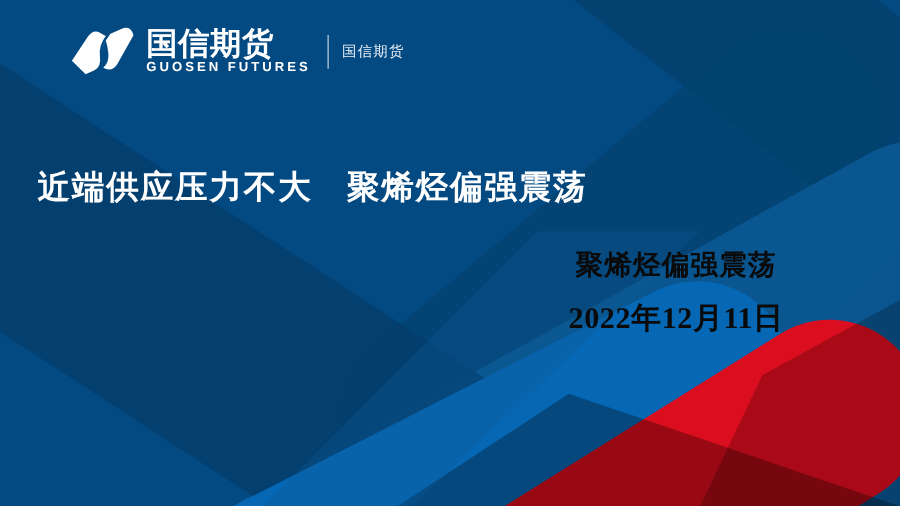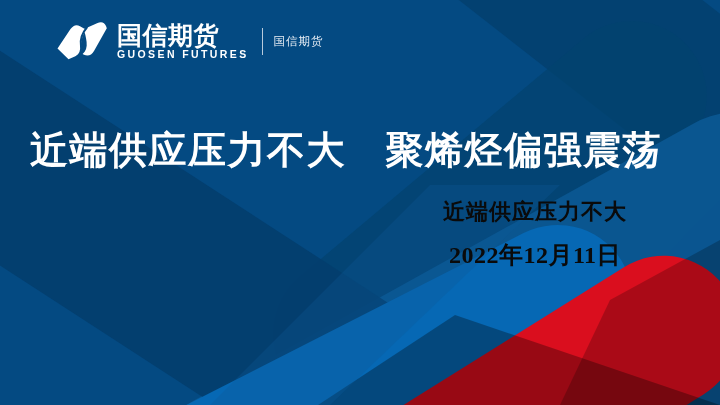--- a/index.html
+++ b/index.html
@@ -91,21 +91,21 @@
   }
 
   
   #main-title {
     position: absolute;
     left: 30px;
     top: 126px;
     width: 660px;
     font-family: "Liberation Serif", serif;
     font-weight: bold;
-    font-size: 38px;
+    font-size: 26px;
     line-height: 48px;
     letter-spacing: 1.5px;
     color: #ffffff;
     white-space: pre;
   }
 
   
   #report-meta {
     position: absolute;
     right: 93px;
@@ -208,17 +208,17 @@
     </div>
 
     <div id="logo-divider"></div>
 
     <div id="dept-name">国信期货</div>
   </div>
 
   <div id="main-title">近端供应压力不大　聚烯烃偏强震荡</div>
 
   <div id="report-meta">
-    <div id="report-name">近端供应压力不大</div>
+    <div id="report-name">聚烯烃偏强震荡</div>
     <div id="report-date">2022年12月11日</div>
   </div>
 
 </div>
 
 </body></html>

